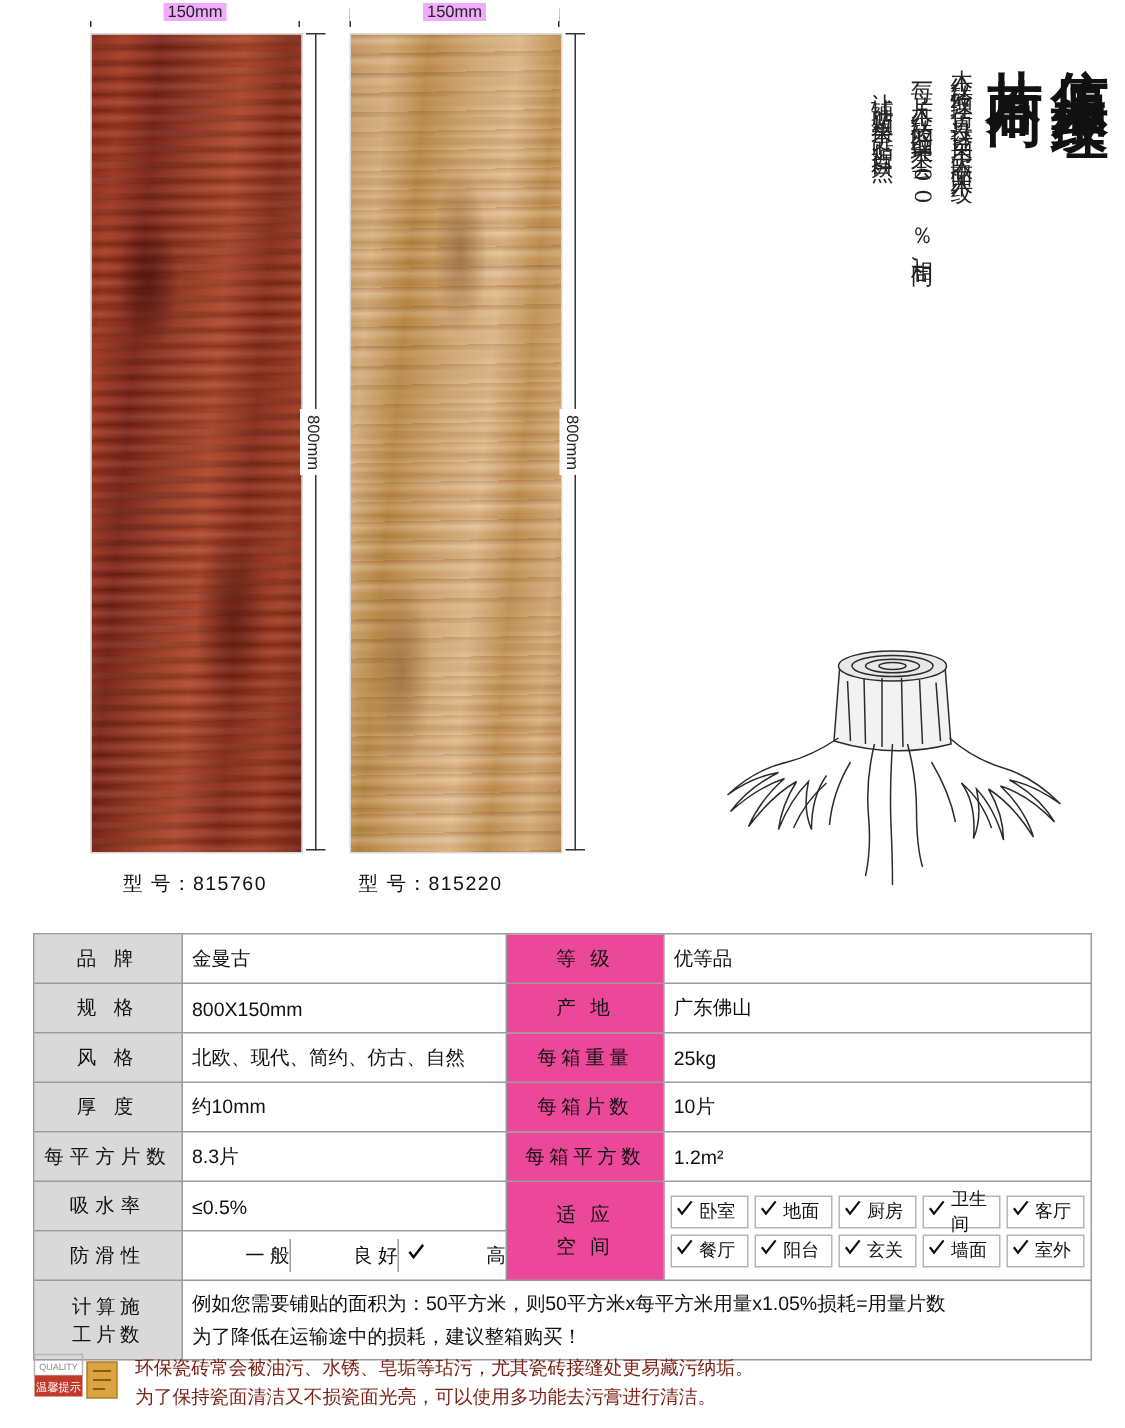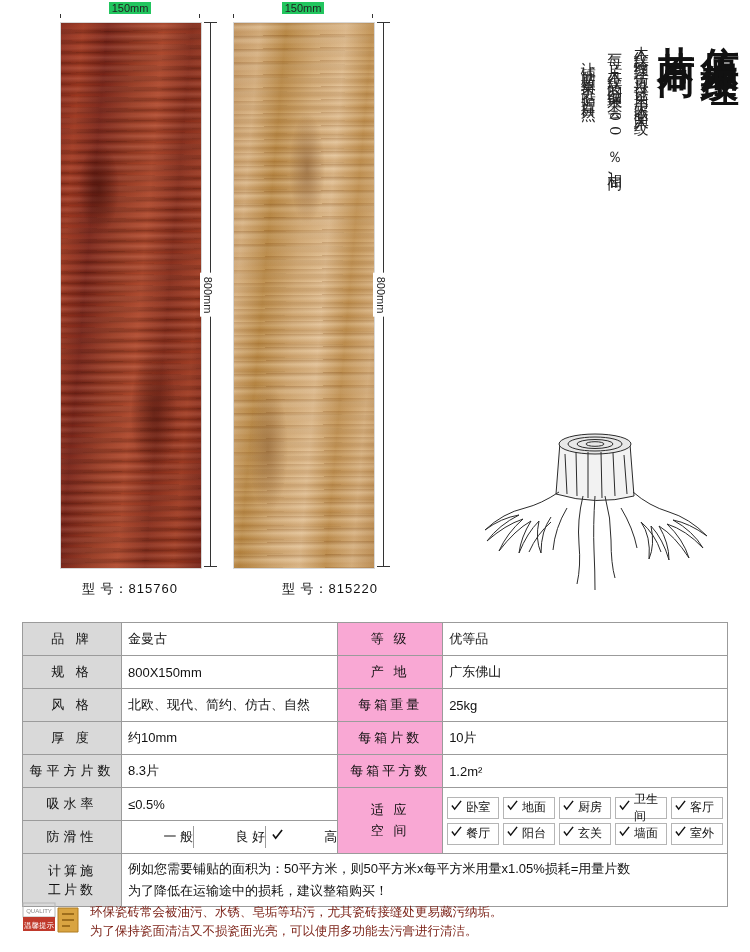--- a/index.html
+++ b/index.html
@@ -26,21 +26,21 @@
   }
   .dim-top .cap-l,.dim-top .cap-r{
     position:absolute;top:5px;width:1px;height:13px;background:#333;
   }
   .dim-top .cap-l{left:0;}
   .dim-top .cap-r{right:0;}
   .dim-top .txt{
     position:absolute;top:2px;left:0;width:140px;text-align:center;
     font-size:11px;color:#222;background:#fff;
   }
-  .dim-top .txt span{background:#22c55e;padding:0 3px;}
+  .dim-top .txt span{background:#f0abfc;padding:0 3px;}
 
   .tile{
     width:140px;height:545px;
     border:1px solid #d8d8d8;
     position:relative;overflow:hidden;
   }
   .tile .grain{position:absolute;inset:0;}
 
   
   .tile.t1 .grain{
@@ -94,21 +94,21 @@
     position:absolute;left:4px;top:50%;transform:translateY(-50%);
     writing-mode:vertical-rl;font-size:11px;background:#fff;padding:4px 2px;color:#222;
   }
   .dim-side.s1{left:196px;}
   .dim-side.s2{left:369px;}
 
   .model{
     position:absolute;top:580px;font-size:13px;color:#111;letter-spacing:1px;
   }
   .model.m1{left:60px;width:140px;text-align:center;}
-  .model.m2{left:238px;width:140px;text-align:right;}
+  .model.m2{left:217px;width:140px;text-align:center;}
 
   
   .calli{
     position:absolute;top:16px;left:470px;width:270px;height:420px;
     display:flex;flex-direction:row-reverse;justify-content:flex-start;gap:4px;
   }
   .calli .big{
     writing-mode:vertical-rl;
     font-family:"DejaVu Serif","Liberation Serif",serif;
     font-size:38px;font-weight:700;color:#111;letter-spacing:6px;
@@ -132,21 +132,21 @@
     border:1px solid #9b9b9b;border-collapse:collapse;
     font-size:13px;color:#111;background:#fff;
   }
   .spec td{
     border:1px solid #9b9b9b;padding:4px 6px;height:24px;vertical-align:middle;
   }
   .lbl{
     background:#d9d9d9;text-align:center;width:86px;letter-spacing:4px;font-size:13px;
   }
   .val{background:#fff;padding-left:10px;}
-  .lbl2{background:#f9a8d4;text-align:center;width:92px;letter-spacing:3px;}
+  .lbl2{background:#ec4899;text-align:center;width:92px;letter-spacing:3px;}
 
   .rooms{padding:3px 4px !important;}
   .room-row{display:flex;gap:4px;}
   .room-row + .room-row{margin-top:4px;}
   .room{
     flex:1;border:1px solid #b5b5b5;background:#fff;height:20px;
     display:flex;align-items:center;position:relative;padding-left:18px;font-size:12px;
   }
   .check{
     position:absolute;left:3px;top:2px;width:11px;height:11px;

